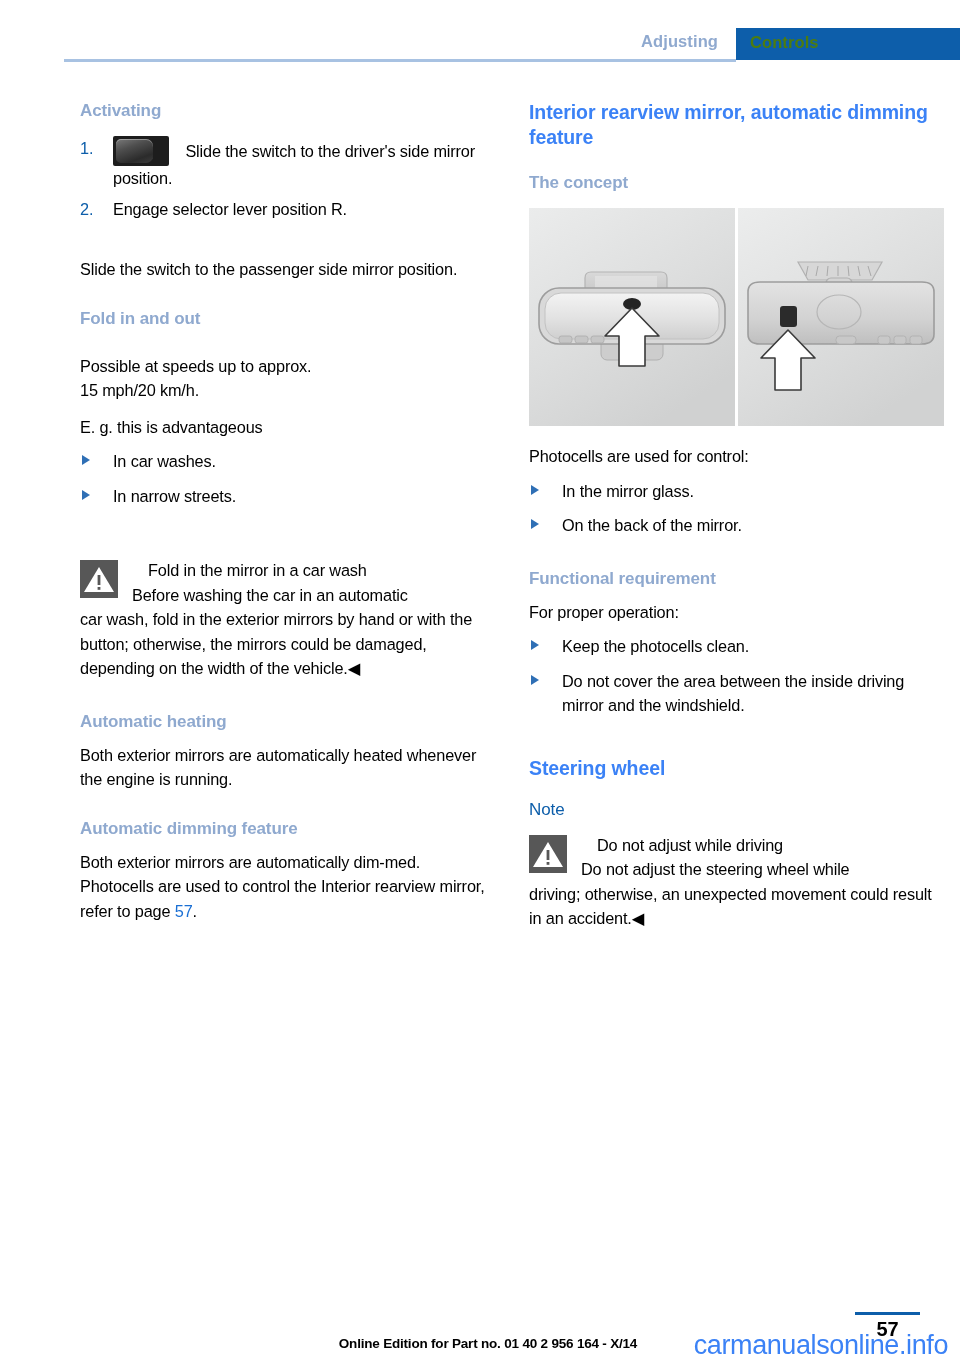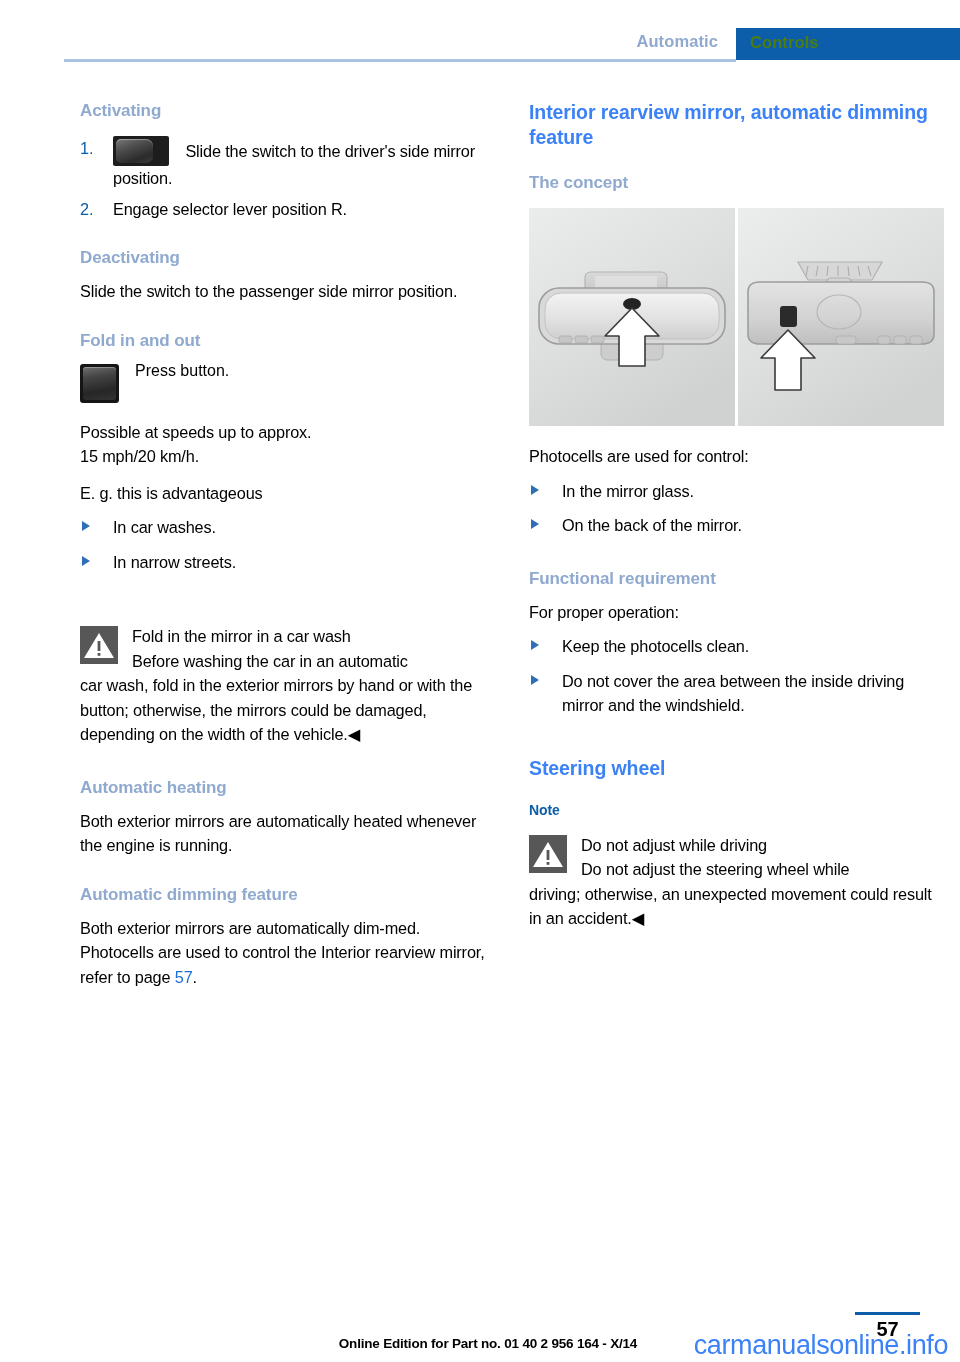--- a/index.html
+++ b/index.html
@@ -74,22 +74,22 @@
   }
   h2.sub-title {
     font-size: 17px;
     font-weight: bold;
     color: #8fa9cf;
     margin: 0;
     line-height: 22px;
     letter-spacing: -0.1px;
   }
   h2.sub-title-dark {
-    font-size: 14px;
-    font-weight: bold;
+    font-size: 17px;
+    font-weight: normal;
     color: #0d5eaa;
     margin: 0;
     line-height: 22px;
     letter-spacing: -0.1px;
   }
   p.body {
     font-size: 16.3px;
     line-height: 24.5px;
     margin: 0;
     color: #000;
@@ -181,21 +181,21 @@
   
   .warn-block { position: relative; }
   .warn-icon {
     position: absolute;
     left: 0; top: 2px;
     width: 38px; height: 38px;
     background: #575757;
   }
   .warn-icon svg { display: block; }
   .warn-head {
-    padding-left: 52px;
+    padding-left: 68px;
     font-size: 16.3px;
     line-height: 24.5px;
     letter-spacing: -0.15px;
   }
   .warn-first {
     padding-left: 52px;
     text-indent: 0;
     font-size: 16.3px;
     line-height: 24.5px;
     letter-spacing: -0.15px;
@@ -256,21 +256,21 @@
     color: #3b82f6;
     letter-spacing: -0.4px;
     font-family: "Liberation Sans", sans-serif;
   }
 </style>
 </head>
 <body>
 
 <div class="header">
   <div class="header-tab-blue"></div>
-  <div class="header-crumb">Automatic</div>
+  <div class="header-crumb">Adjusting</div>
   <div class="header-section">Controls</div>
   <div class="header-rule"></div>
 </div>
 
 <div class="col col-left">
 
   <h2 class="sub-title">Activating</h2>
   <div class="sp-14"></div>
 
   <div class="num-item">
@@ -278,32 +278,27 @@
     <span class="icon-rocker"></span>
     <span style="display:inline-block;width:12px"></span><span>Slide the switch to the driver's side mirror position.</span>
   </div>
   <div class="sp-6"></div>
   <div class="num-item">
     <span class="num">2.</span>
     <span>Engage selector lever position R.</span>
   </div>
 
   <div class="sp-26"></div>
-  <h2 class="sub-title">Deactivating</h2>
   <div class="sp-10"></div>
   <p class="body">Slide the switch to the passenger side mirror position.</p>
 
   <div class="sp-26"></div>
   <h2 class="sub-title">Fold in and out</h2>
   <div class="sp-12"></div>
 
-  <div style="position:relative;height:44px;">
-    <span class="icon-button" style="position:absolute;left:0;top:0;"></span>
-    <span class="body" style="position:absolute;left:55px;top:-2px;">Press button.</span>
-  </div>
 
   <div class="sp-12"></div>
   <p class="body" style="white-space:pre-line;">Possible at speeds up to approx.
 15 mph/20 km/h.</p>
   <div class="sp-12"></div>
   <p class="body">E. g. this is advantageous</p>
   <div class="sp-10"></div>
 
   <div class="bullet-item">
     <span class="tri"></span>

